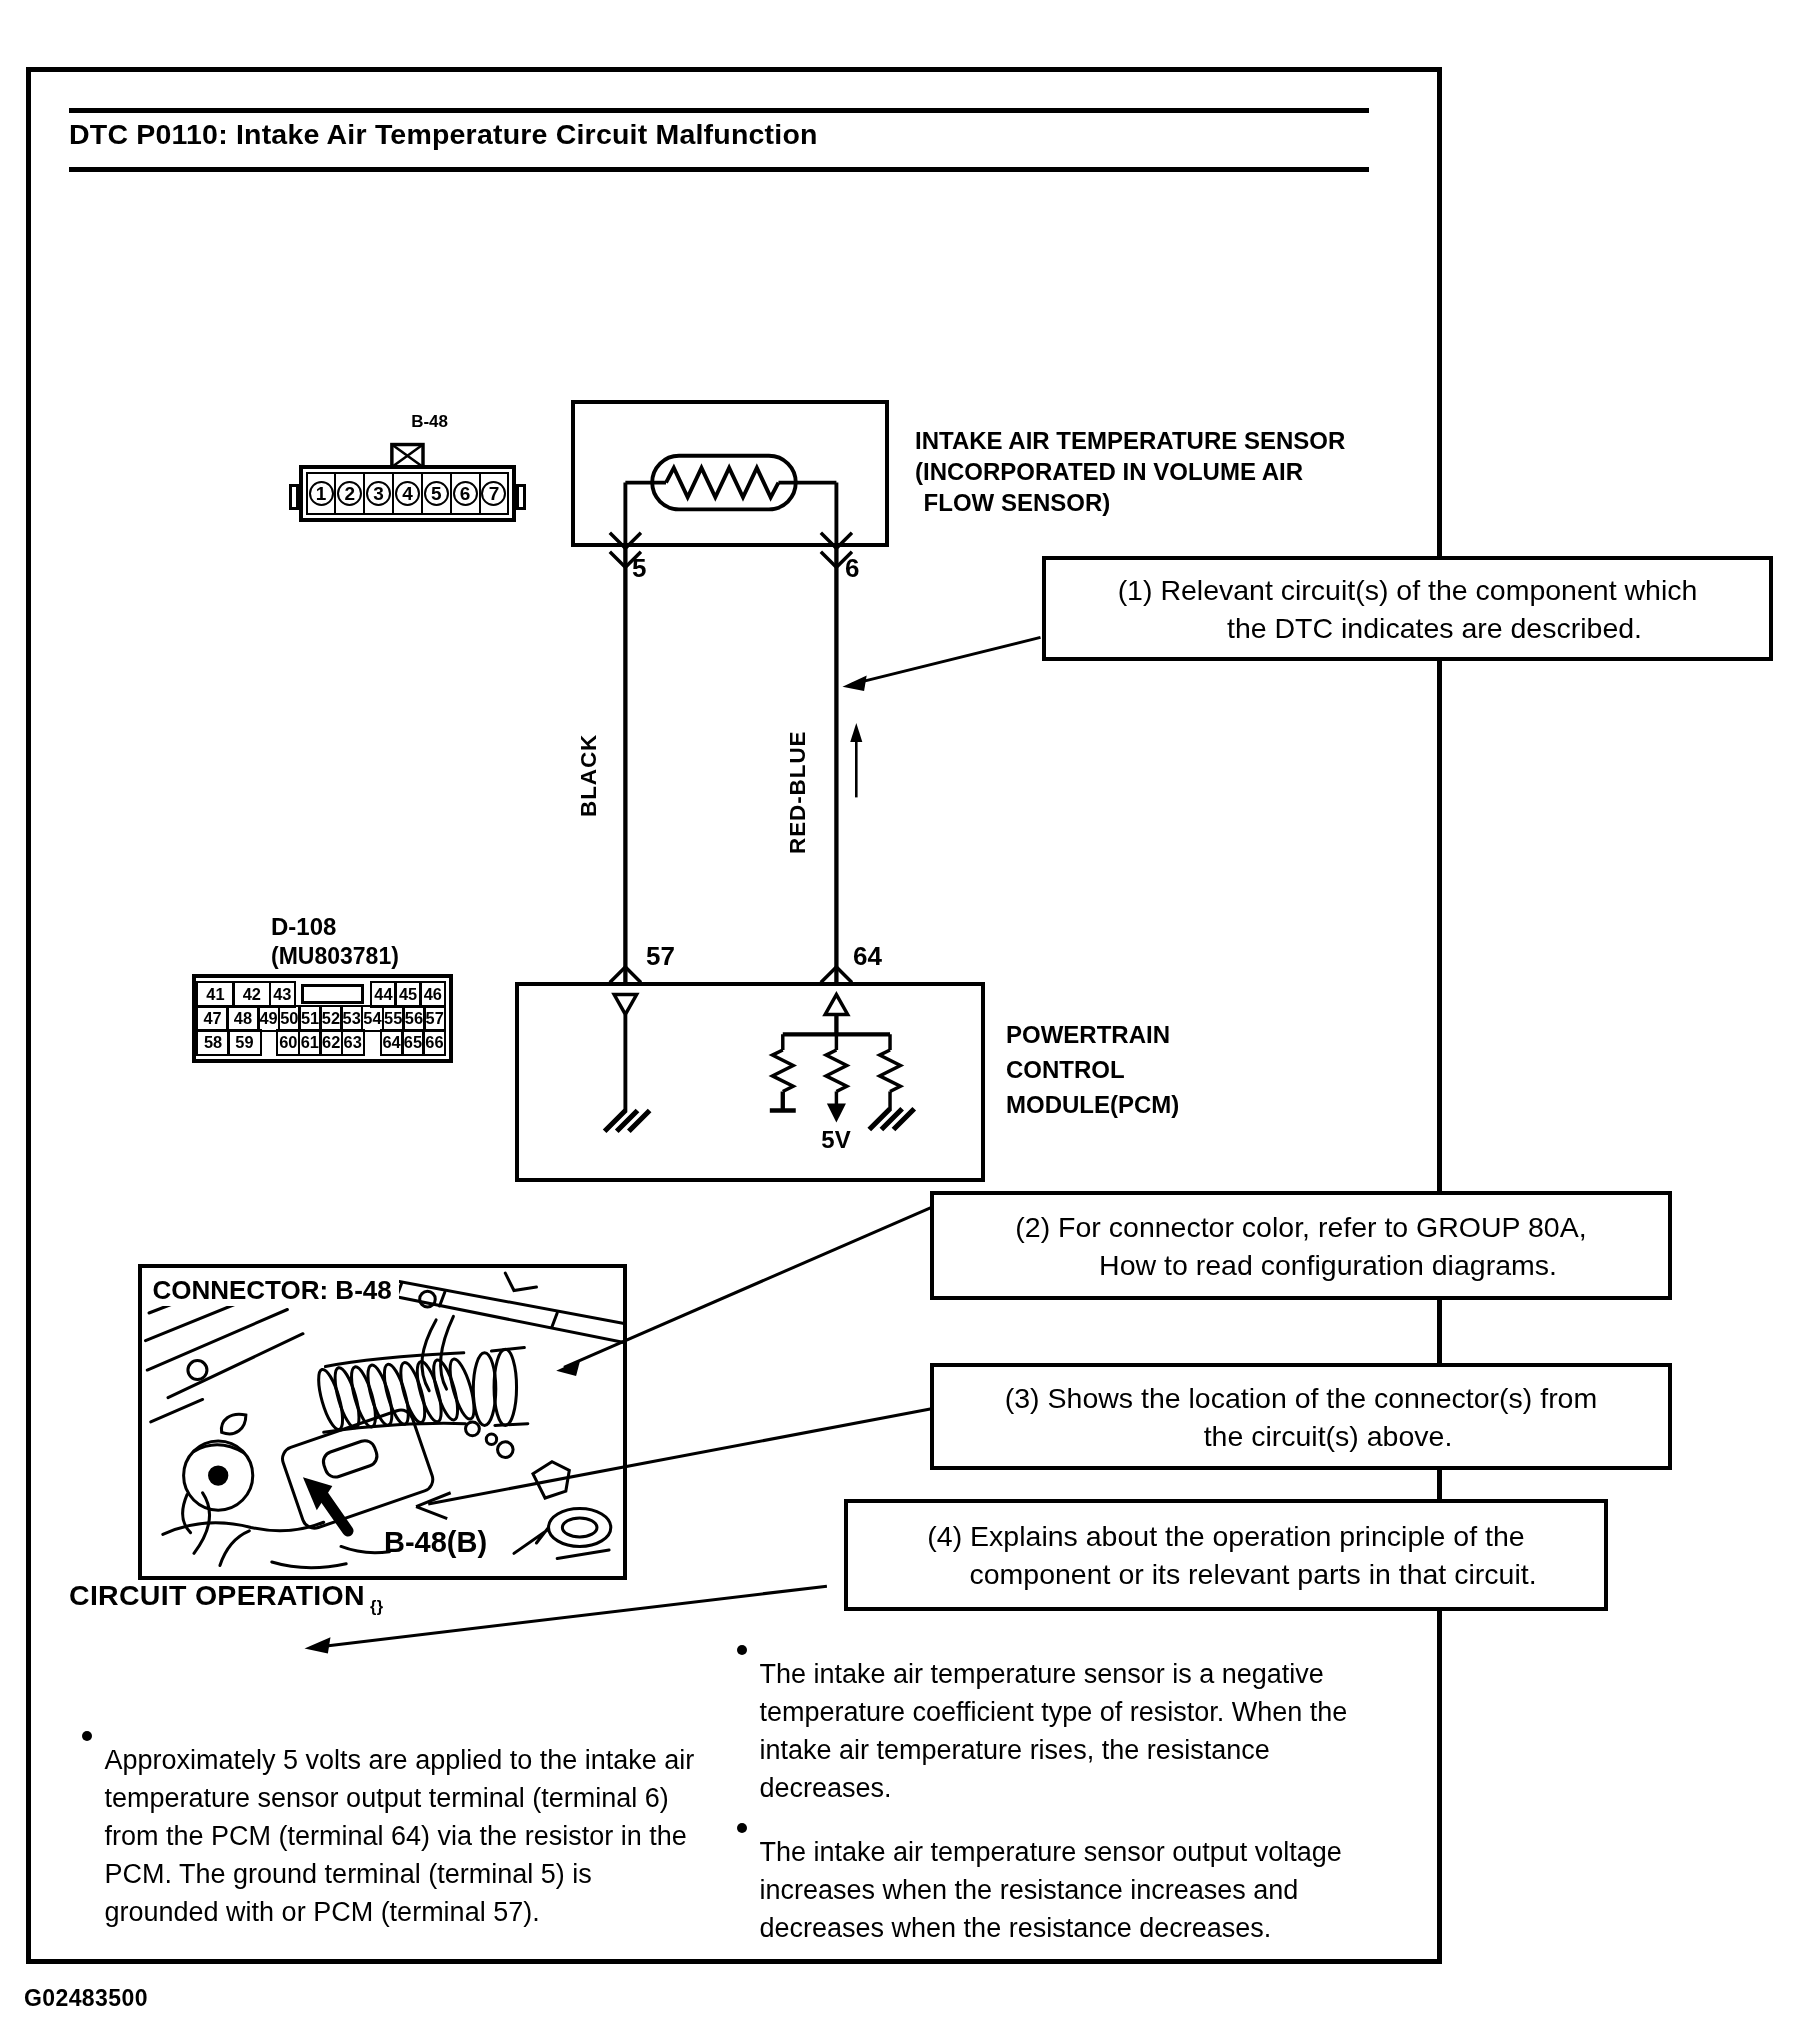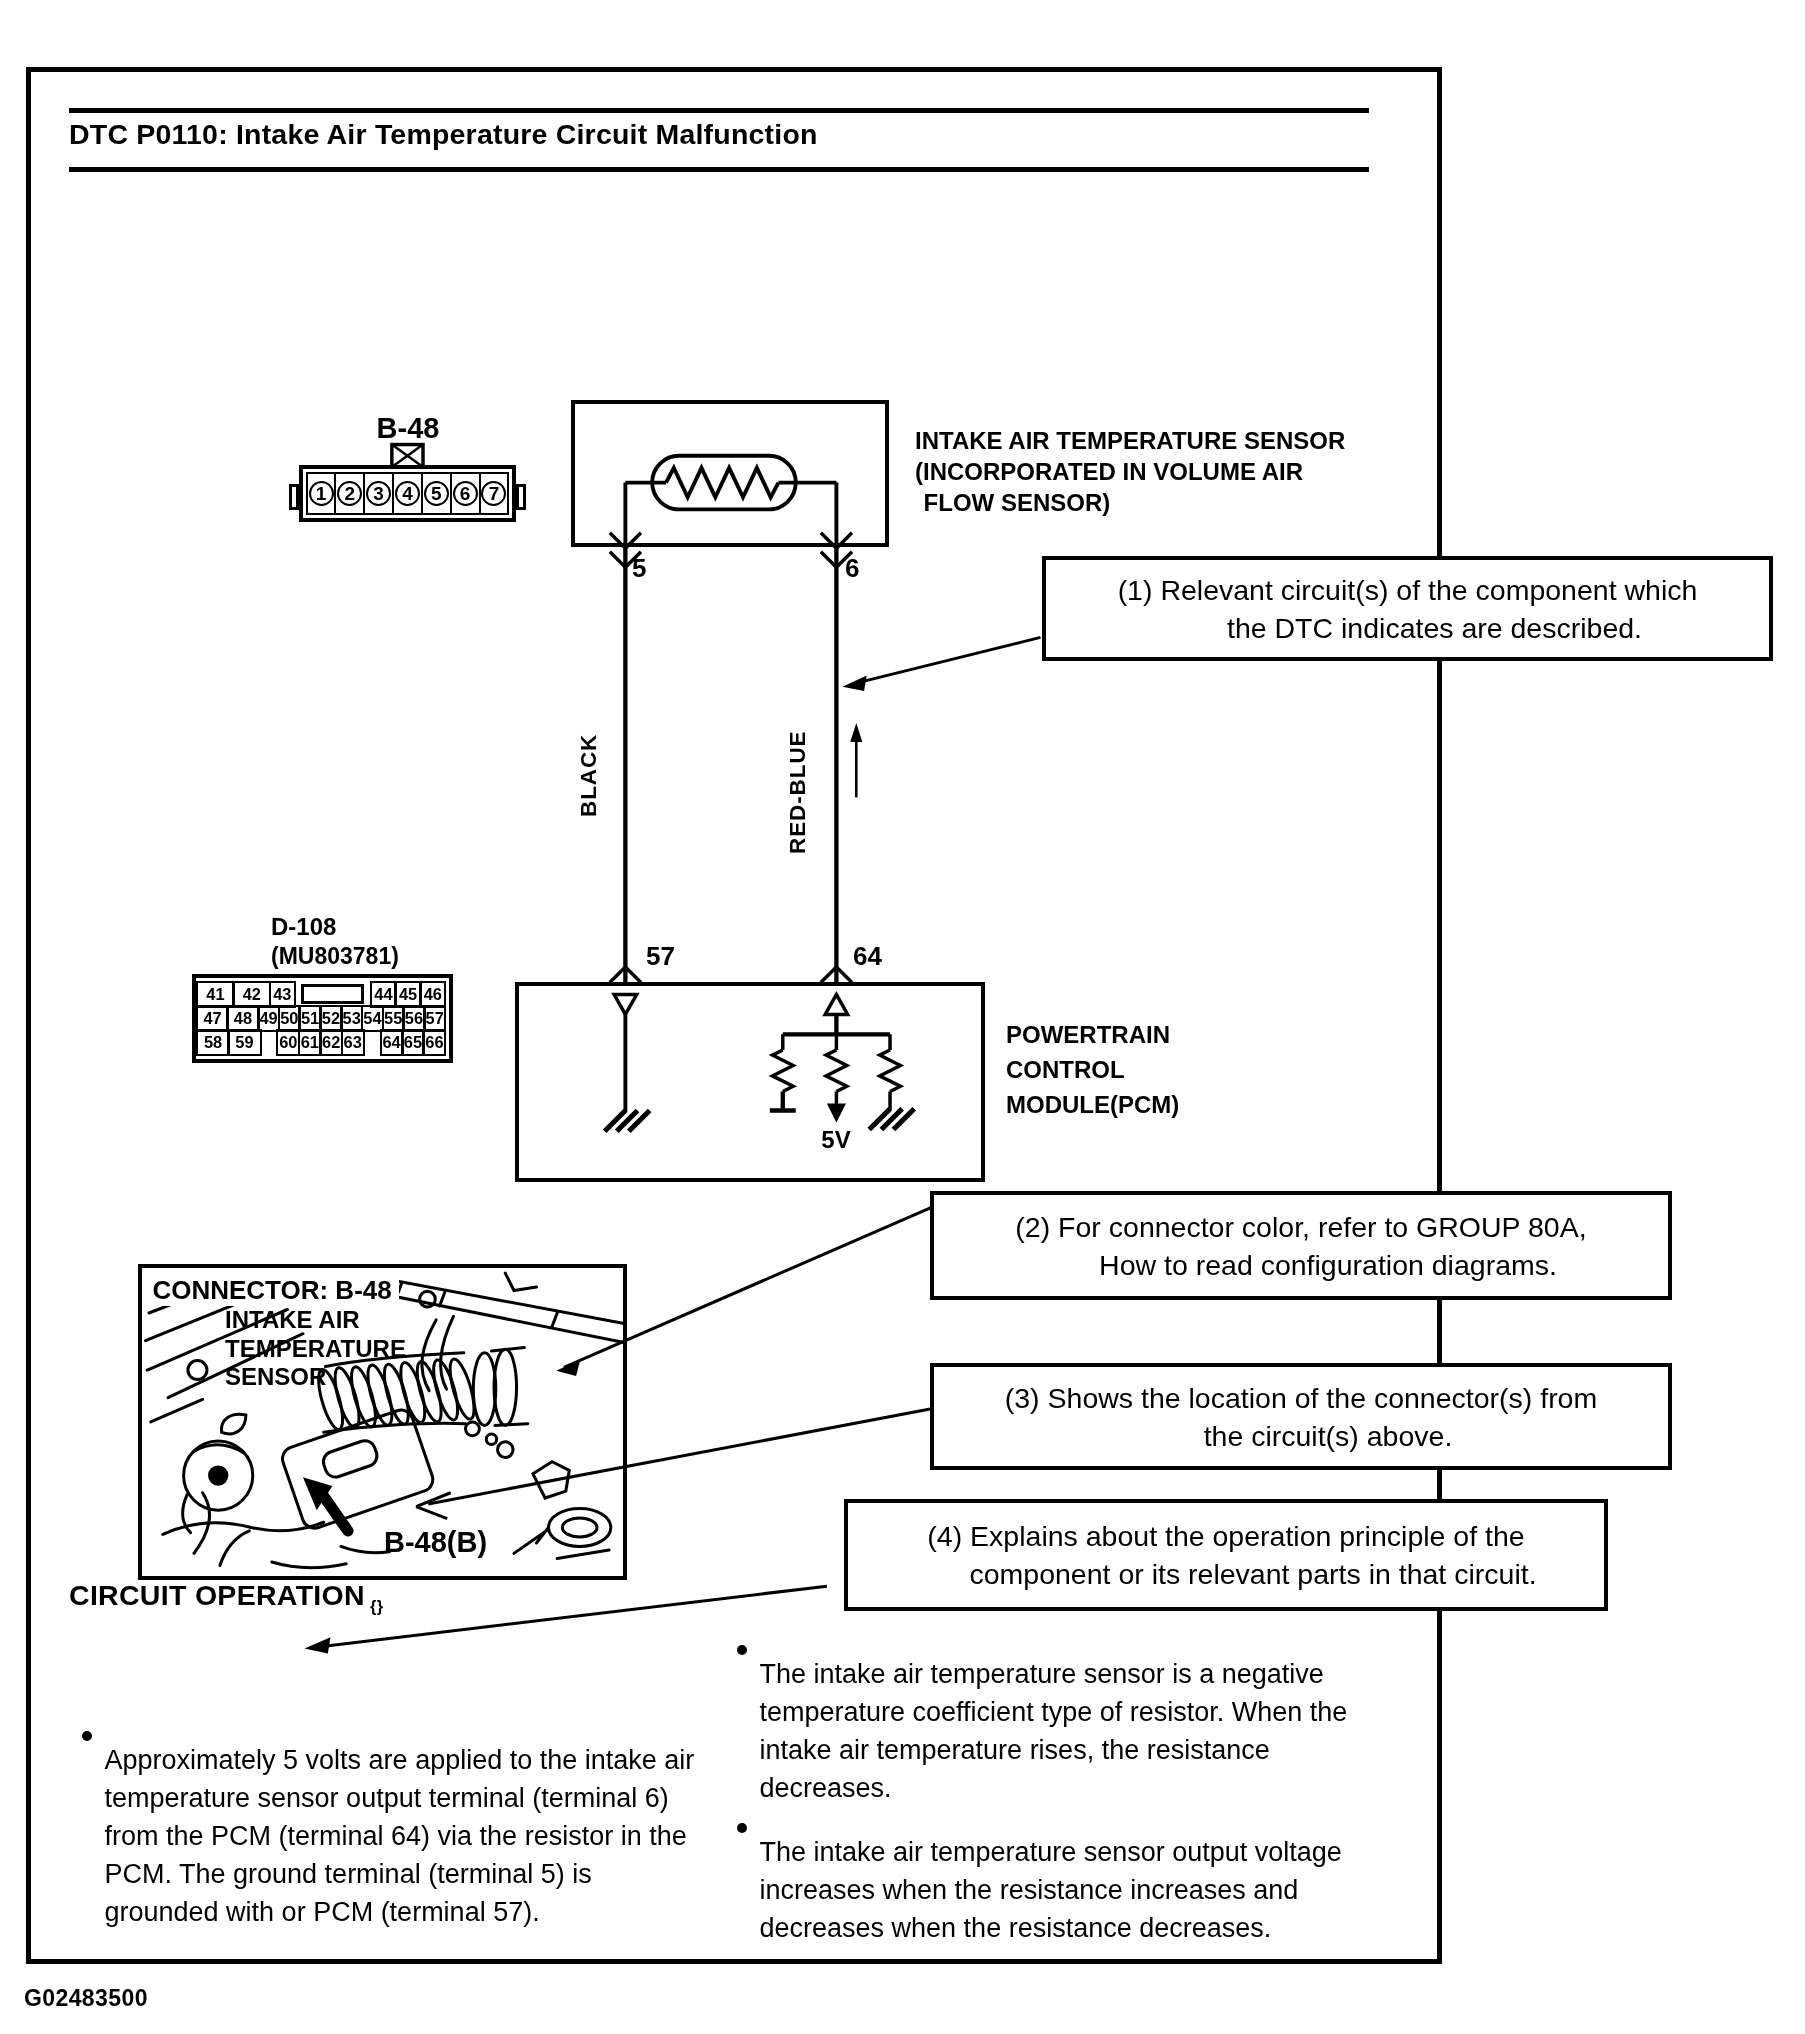--- a/index.html
+++ b/index.html
@@ -8,21 +8,21 @@
   #page *{box-sizing:border-box;}
   .abs{position:absolute;}
   
   #outer-border{left:26px;top:67px;width:1416px;height:1897px;border:5.2px solid #000;z-index:1;}
   
   #rule-top{left:69px;top:108px;width:1300px;height:5.2px;background:#000;z-index:2;}
   #rule-bottom{left:69px;top:167px;width:1300px;height:5.2px;background:#000;z-index:2;}
   #title{left:69px;top:118px;font-size:28.5px;font-weight:bold;letter-spacing:0.2px;z-index:2;white-space:nowrap;}
   
   .lbl{z-index:2;}
-  #b48-label{left:368px;top:412px;width:80px;text-align:center;font-size:29px;font-weight:bold;}
+  #b48-label{left:368px;top:412px;width:80px;text-align:right;font-size:17px;font-weight:bold;}
   #sensor-box{left:571px;top:400px;width:318px;height:147px;border:4.3px solid #000;z-index:2;background:transparent;}
   #sensor-caption{left:915px;top:425px;font-size:24px;font-weight:bold;line-height:31px;}
   #sensor-caption .ln3{padding-left:8.6px;}
   #t5{left:632px;top:553px;font-size:26px;font-weight:bold;}
   #t6{left:845px;top:553px;font-size:26px;font-weight:bold;}
   #t57{left:646px;top:941px;font-size:26px;font-weight:bold;}
   #t64{left:853px;top:941px;font-size:26px;font-weight:bold;}
   .wirecolor{font-size:22.5px;font-weight:bold;letter-spacing:0.9px;
              writing-mode:vertical-rl;transform:rotate(180deg);text-align:center;}
   #wire-black-label{left:576px;top:680px;height:190px;}
@@ -238,25 +238,20 @@
       </g>
       <circle cx="382" cy="186" r="8"></circle>
       <circle cx="404" cy="198" r="6"></circle>
       <circle cx="64" cy="118" r="11"></circle>
       <g>
         <polygon points="186,242 220,252 202,280" fill="#000" stroke="none"></polygon>
         <line x1="210" y1="264" x2="238" y2="304" stroke-width="13"></line>
       </g>
     </svg>
     <div id="photo-caption">CONNECTOR: B-48</div>
-    <div id="photo-sensor-label">
-      <div>INTAKE AIR</div>
-      <div>TEMPERATURE</div>
-      <div>SENSOR</div>
-    </div>
     <div id="photo-tag">B-48(B)</div>
   </div>
 
   <svg class="abs" id="wires-svg" width="1806" height="2035" viewBox="0 0 2088 2353" fill="none" stroke="#000">
 
     <g stroke-width="4">
       <rect x="453" y="514" width="36" height="26"></rect>
       <path d="M453 514 L489 540 M453 540 L489 514" stroke-width="3"></path>
     </g>
 

